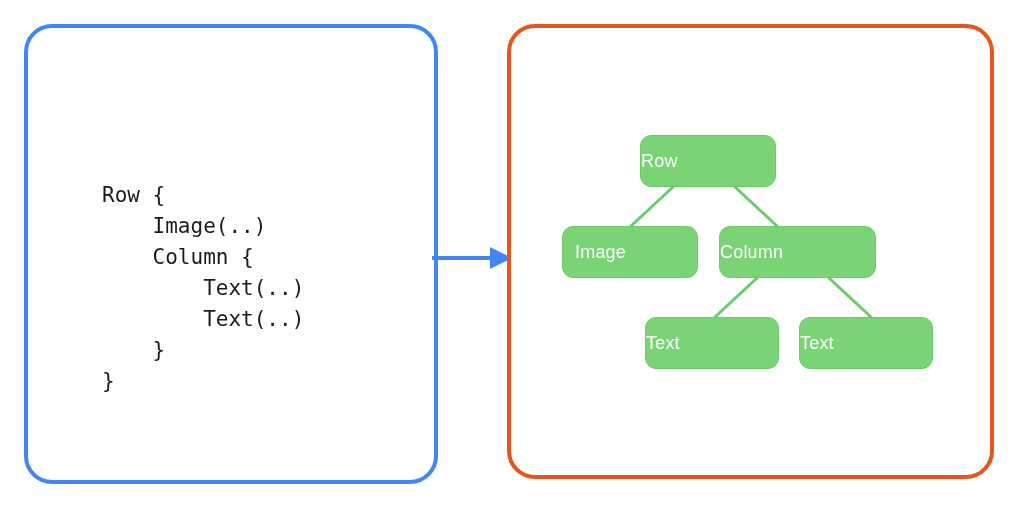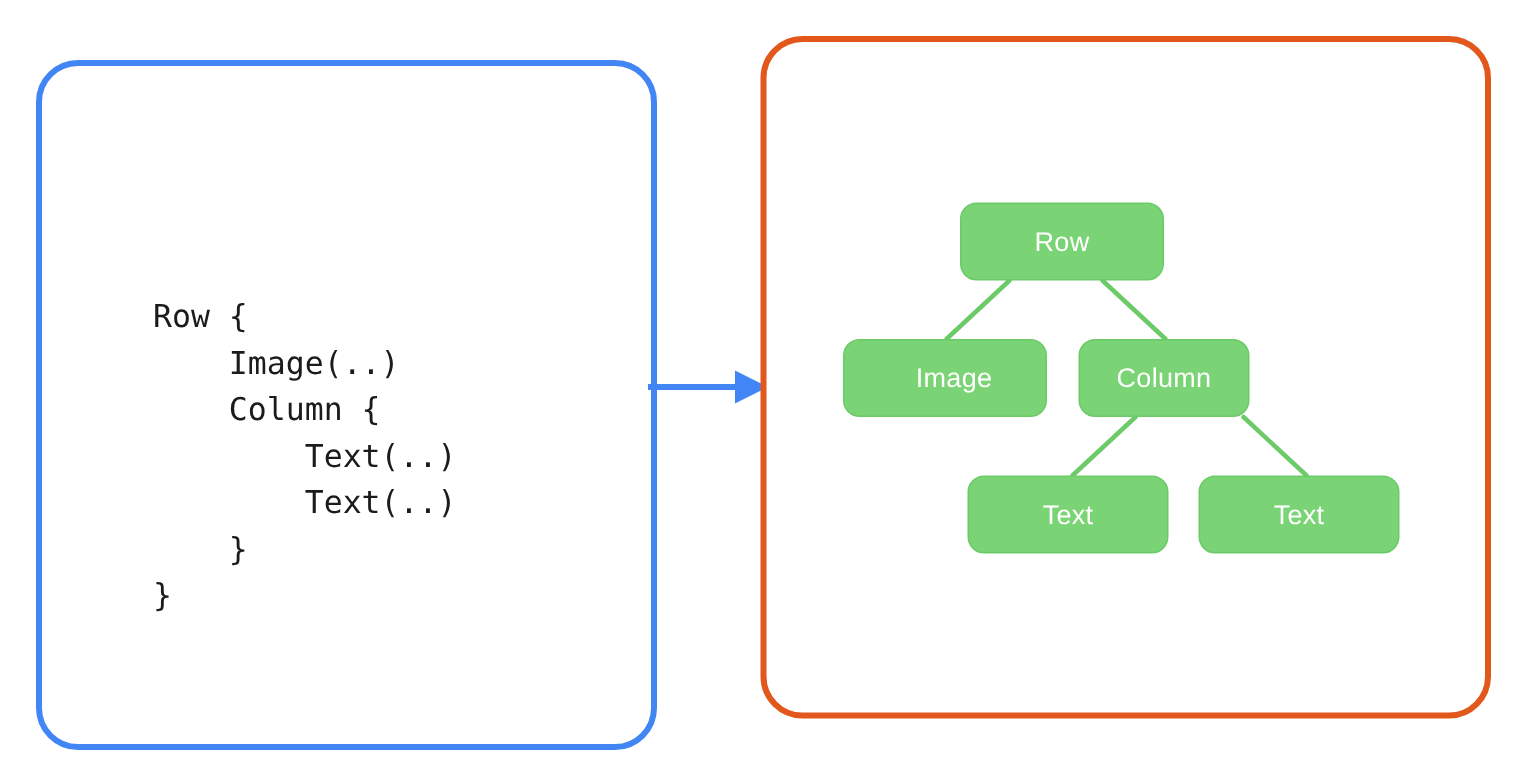--- a/index.html
+++ b/index.html
@@ -26,21 +26,20 @@
     background: #ffffff;
     box-sizing: border-box;
   }
   .panel-code {
     left: 24px;
     top: 24px;
     width: 414px;
     height: 460px;
     border: 4px solid #4285F4;
     border-radius: 28px;
-    margin-top: 16px;
   }
   .panel-tree {
     left: 507px;
     top: 24px;
     width: 487px;
     height: 455px;
     border: 4px solid #E2571C;
     border-radius: 28px;
   }
 
@@ -76,30 +75,30 @@
     height: 455px;
   }
   .node-box {
     position: absolute;
     box-sizing: border-box;
     border-radius: 11px;
     background: #7AD375;
     border: 1.5px solid #6CCB68;
     display: flex;
     align-items: center;
-    justify-content: center;
+    justify-content: flex-start;
     color: #ffffff;
     font-family: "Liberation Sans", sans-serif;
     font-size: 18px;
     font-weight: 400;
     letter-spacing: 0.2px;
   }
   .node-row    { left: 640px; top: 135px; width: 136px; height: 52px; }
   .node-image  { left: 562px; top: 226px; width: 136px; height: 52px; padding-left: 12px; }
-  .node-column { left: 719px; top: 226px; width: 114px; height: 52px; }
+  .node-column { left: 719px; top: 226px; width: 157px; height: 52px; }
   .node-text-1 { left: 645px; top: 317px; width: 134px; height: 52px; }
   .node-text-2 { left: 799px; top: 317px; width: 134px; height: 52px; }
 </style>
 </head>
 <body>
 
 <div class="stage">
 
   <div class="panel panel-code">
     <pre class="code-block">Row {

